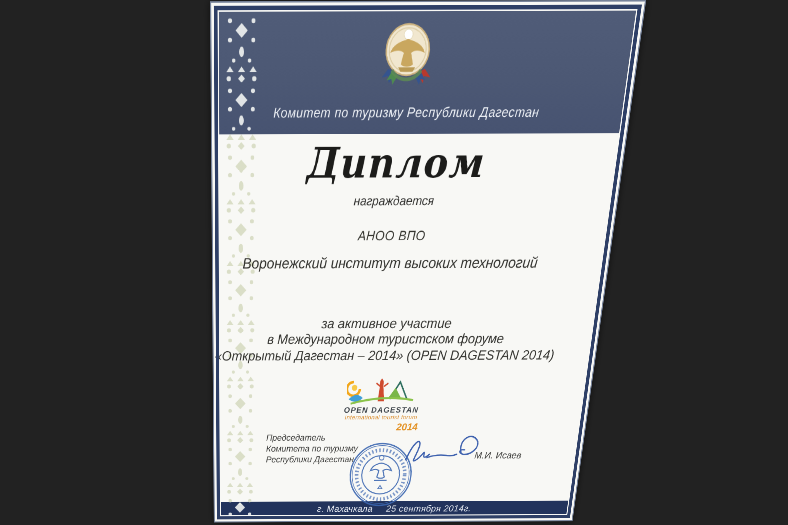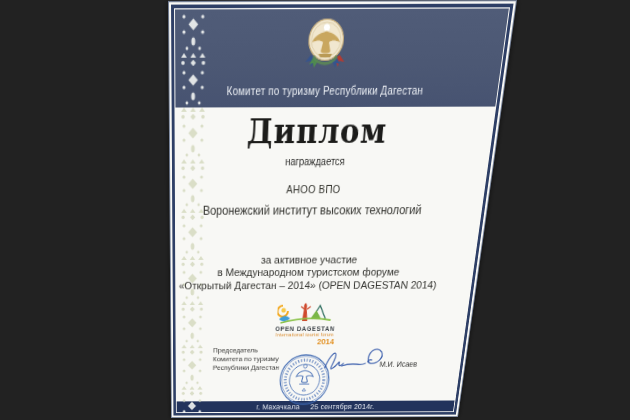--- a/index.html
+++ b/index.html
@@ -1,17 +1,17 @@
 <!DOCTYPE html>
 <html><head>
 <meta charset="utf-8">
 <style>
   html,body{margin:0;padding:0;background:#171717;}
   #stage{position:relative;width:630px;height:420px;background:#222222;overflow:hidden;
-         font-family:"Liberation Sans", sans-serif;}
+         font-family:"Liberation Sans", sans-serif;font-style:italic;}
   #certificate{position:absolute;left:168px;top:2px;width:348px;height:416px;
     background:#f8f8f5;border:1px solid #77839a;transform-origin:0 0;
     box-shadow:0 0 6px rgba(0,0,0,.6);}
   .inner-frame{position:absolute;left:2px;top:2px;right:2px;bottom:2px;
     border:3px solid #2e3f66;pointer-events:none;z-index:5;}
   .header-band{position:absolute;left:6px;top:6px;right:6px;height:85px;
     background:linear-gradient(180deg,#505c78 0%,#4c5874 55%,#475371 100%);}
   .footer-band{position:absolute;left:6px;right:6px;bottom:6px;height:13px;
     background:#22335c;display:flex;align-items:center;justify-content:center;gap:13px;}
   .footer-band span{font-size:8.5px;color:#e9edf4;letter-spacing:.2px;}

